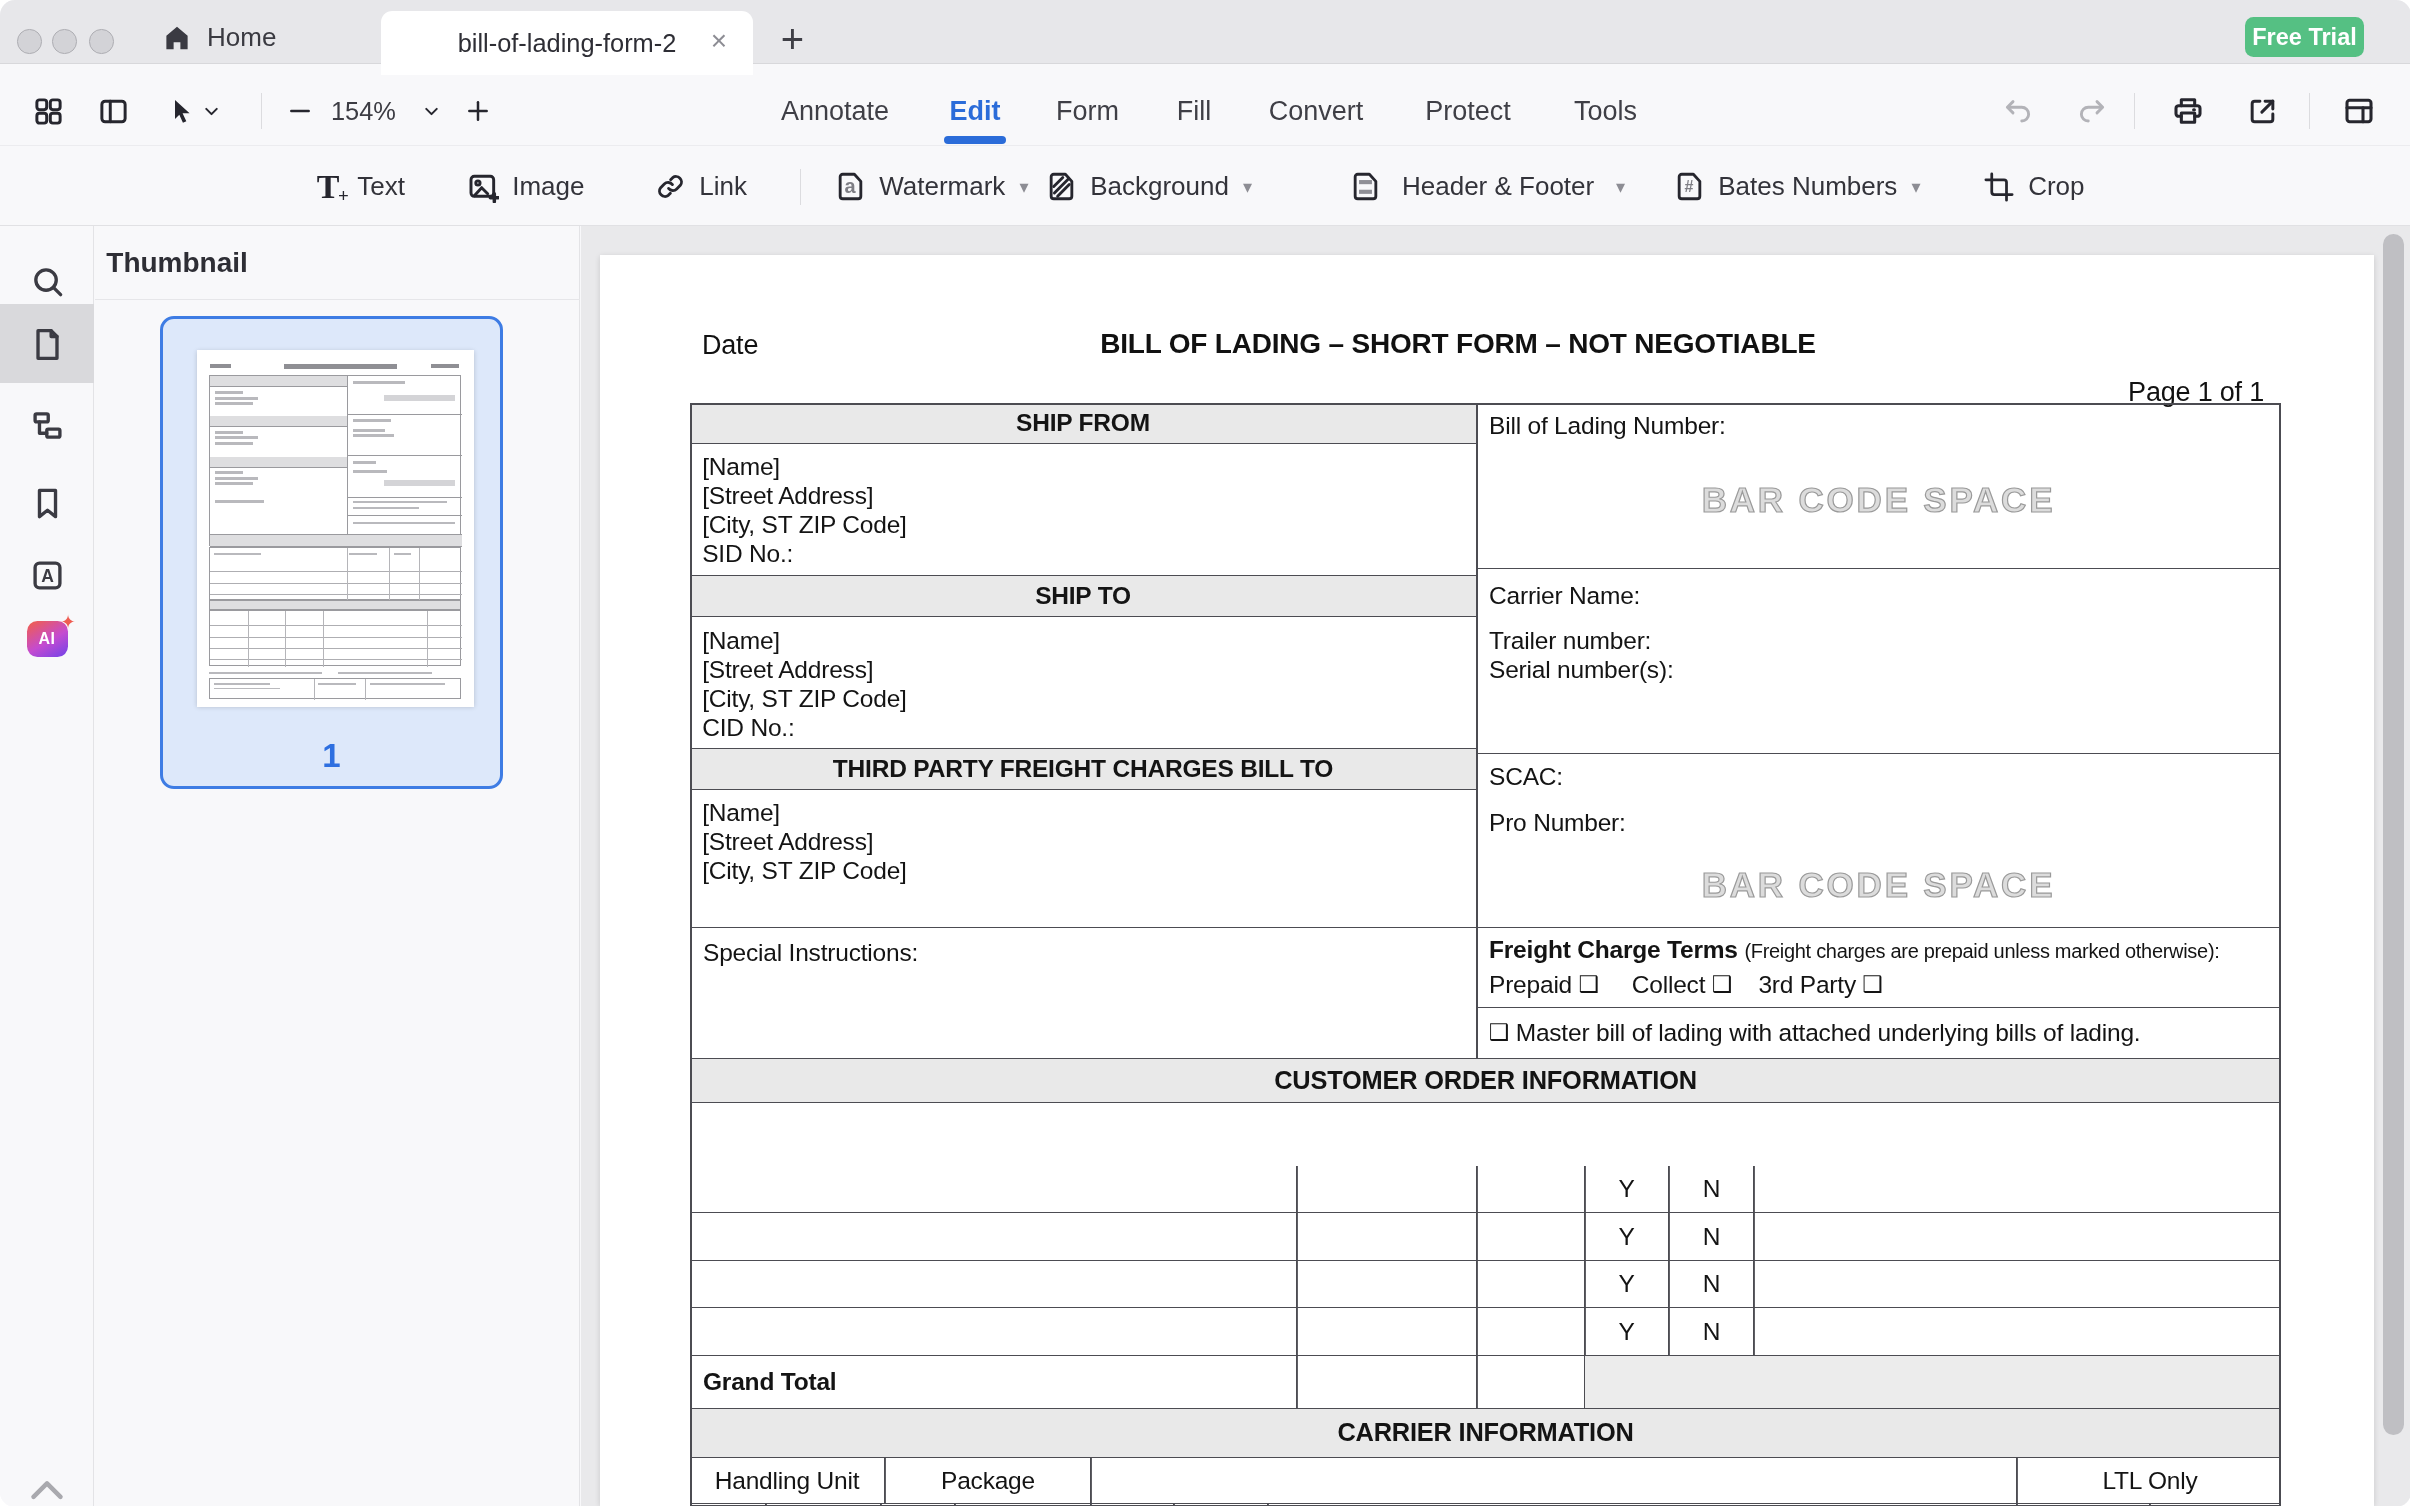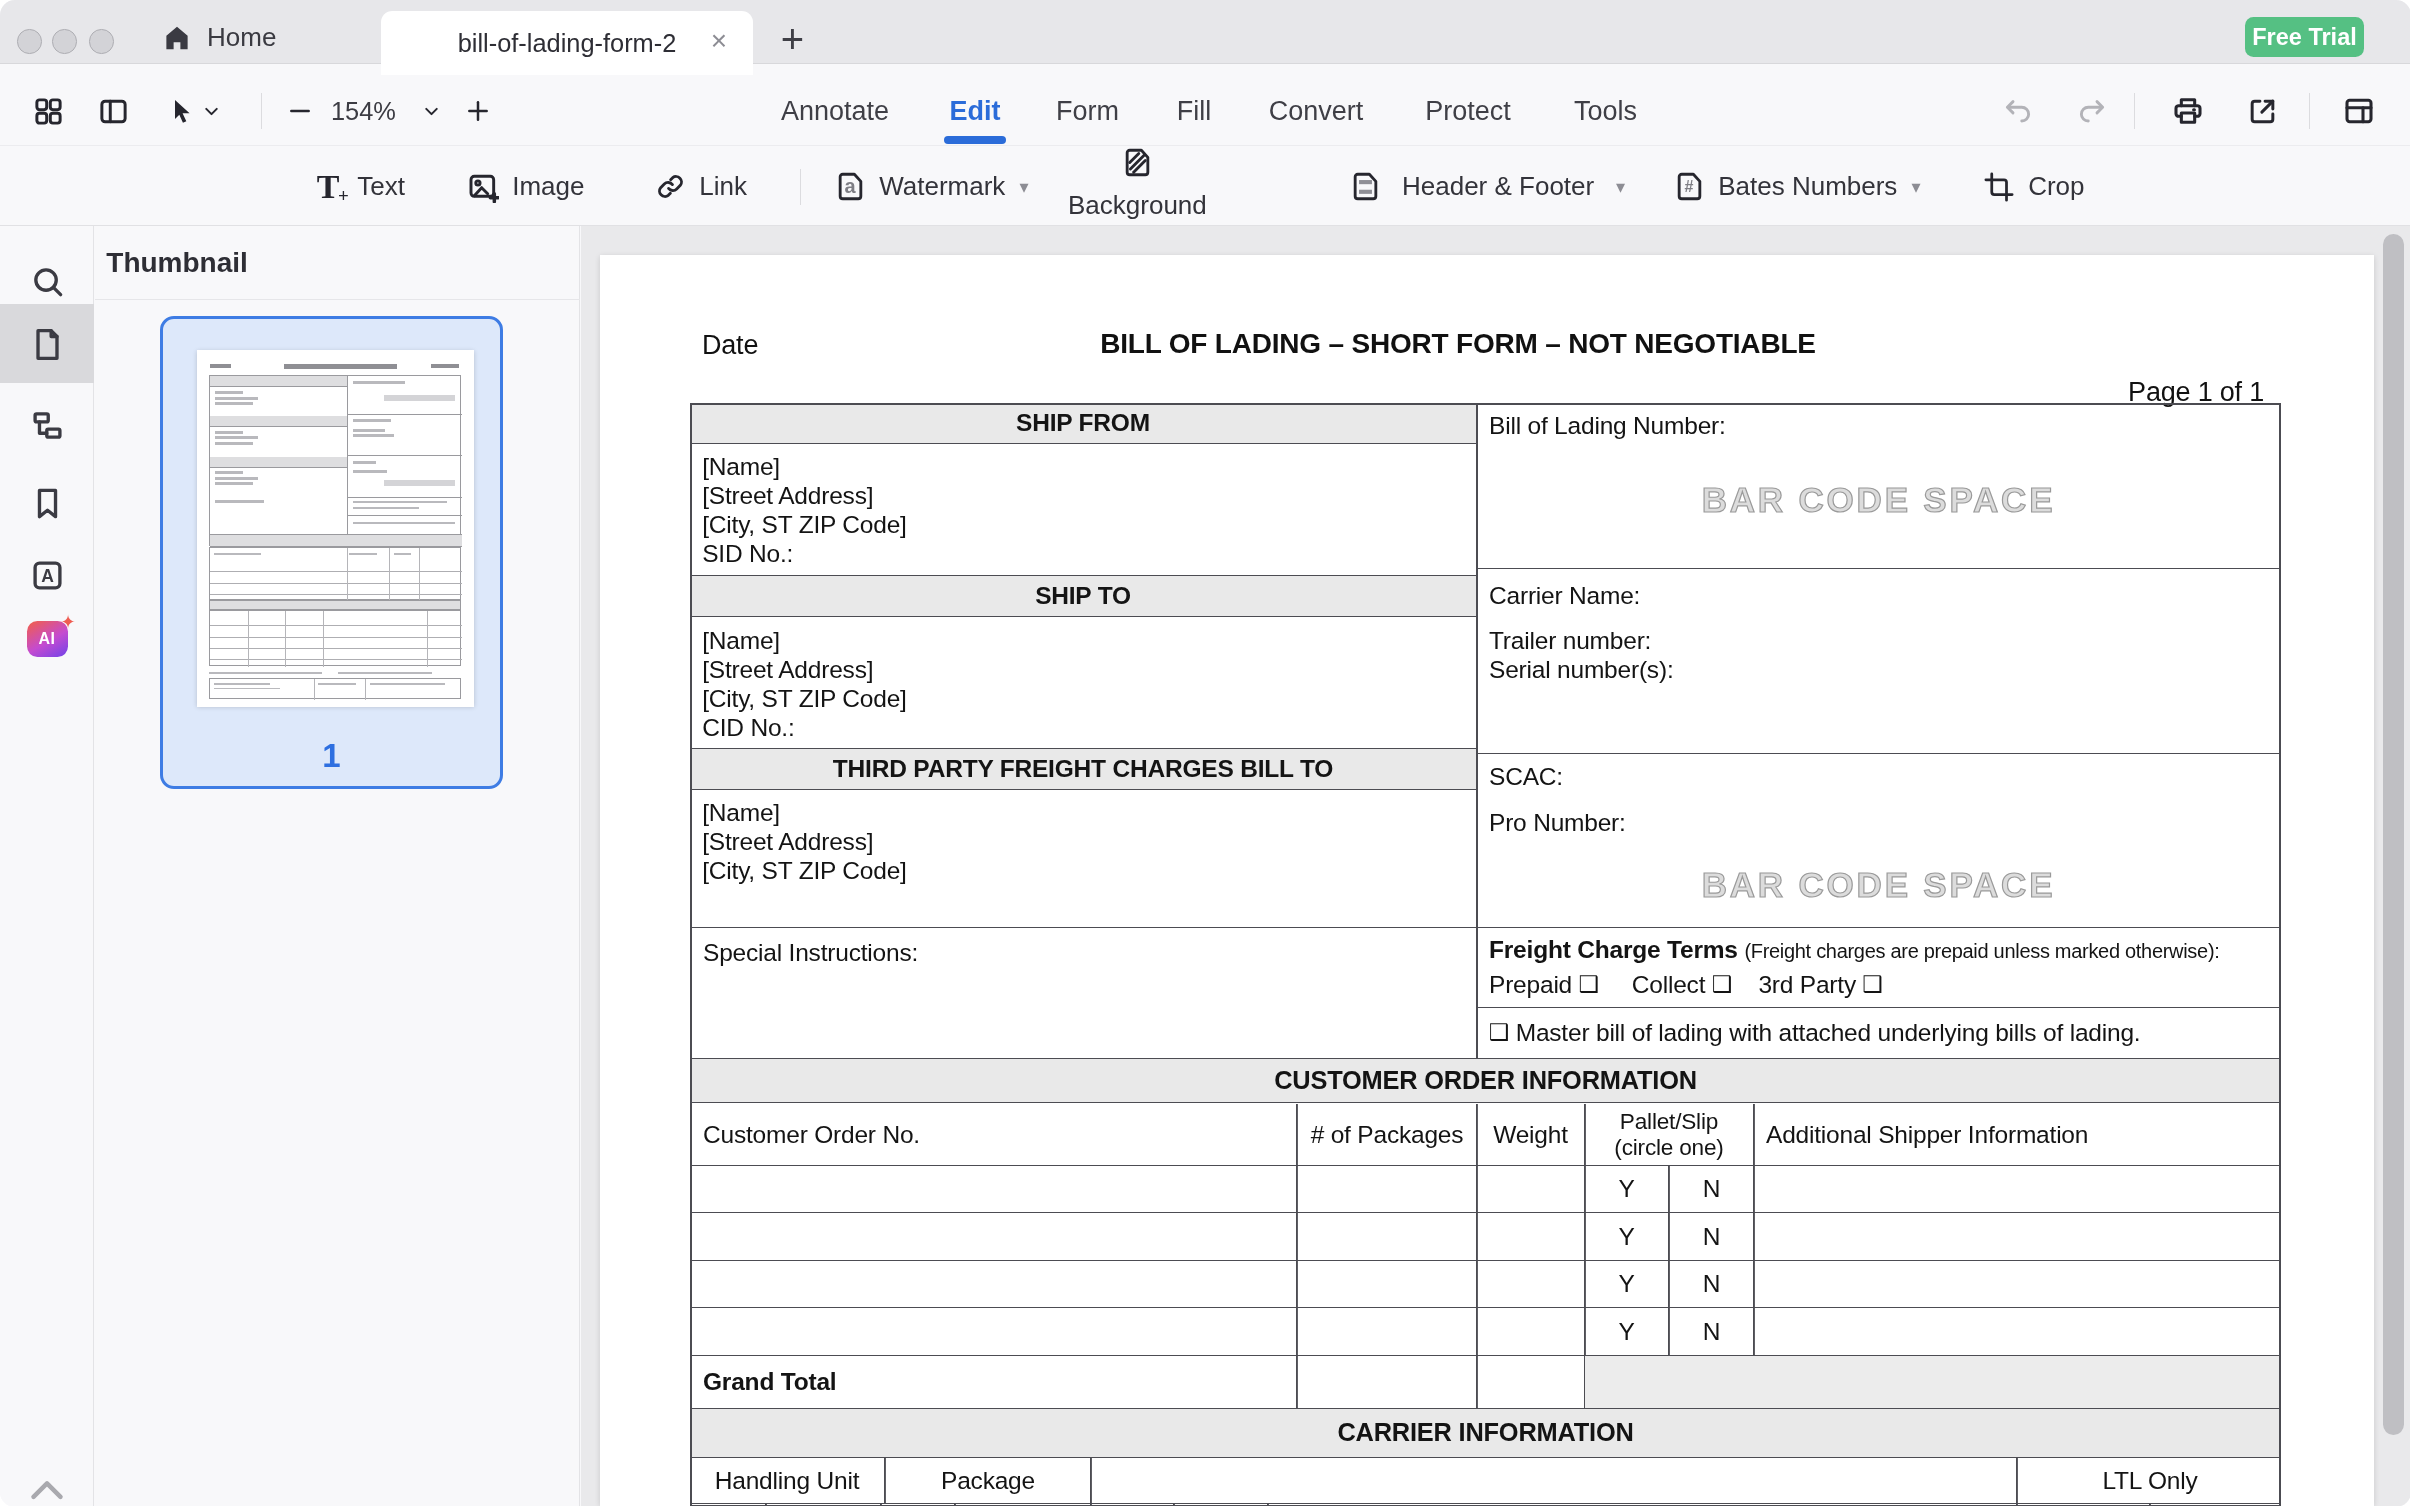--- a/index.html
+++ b/index.html
@@ -268,21 +268,21 @@
     <div class="tool" style="left:833px;">
       <span class="t-icon" style="position:relative;">
         <svg viewBox="0 0 24 24" width="31" height="31">
             <path d="M6 2.5h9L20 8v11.5a2 2 0 0 1-2 2H6a2 2 0 0 1-2-2v-15a2 2 0 0 1 2-2Z"></path>
           </svg>
         <span class="doc-glyph" style="position:absolute;">a</span>
       </span>
       <span>Watermark</span>
       <span class="caret">▾</span>
     </div>
-    <div class="tool" style="left:1068px;flex-direction:column;">
+    <div class="tool" style="left:1044px;">
       <span class="t-icon">
         <svg viewBox="0 0 24 24" width="31" height="31">
             <path d="M6 2.5h9L20 8v11.5a2 2 0 0 1-2 2H6a2 2 0 0 1-2-2v-15a2 2 0 0 1 2-2Z"></path>
             <line x1="6" y1="12" x2="13" y2="5"></line>
             <line x1="6.5" y1="17" x2="17.5" y2="6"></line>
             <line x1="9" y1="19.5" x2="18" y2="10.5"></line>
           </svg>
       </span>
       <span>Background</span>
       <span class="caret">▾</span>
@@ -494,30 +494,20 @@
           </span>
         </div>
         <div class="cell bb" style="left:786px;top:605px;width:805px;height:51px;">
           <span class="rlabel" style="top:11.3px;white-space:nowrap;"><span class="chk">❑</span> <span>Master bill of lading with attached underlying bills of lading.</span></span>
         </div>
 
         <div class="colline"></div>
 
         <div class="sechdr" style="top:656px;height:44px;line-height:42px;">CUSTOMER ORDER INFORMATION</div>
 
-        <div class="co-hdr-row">
-          <span class="hcell" style="left:13px;justify-content:flex-start;">Customer Order No.</span>
-          <span class="hcell" style="left:608px;width:178px;"># of Packages</span>
-          <span class="hcell" style="left:788px;width:105px;">Weight</span>
-          <span class="hcell" style="left:895px;width:168px;flex-direction:column;font-size:22.6px;line-height:26px;justify-content:center;">
-              <span>Pallet/Slip</span>
-              <span>(circle one)</span>
-            </span>
-          <span class="hcell" style="left:1076px;justify-content:flex-start;">Additional Shipper Information</span>
-        </div>
 
         <div class="co-row" style="top:763px;">
           <span class="yn" style="left:895px;width:83px;">Y</span>
           <span class="yn" style="left:980px;width:83px;">N</span>
         </div>
         <div class="co-row" style="top:810px;height:48px;">
           <span class="yn" style="left:895px;width:83px;">Y</span>
           <span class="yn" style="left:980px;width:83px;">N</span>
         </div>
         <div class="co-row" style="top:858px;">

